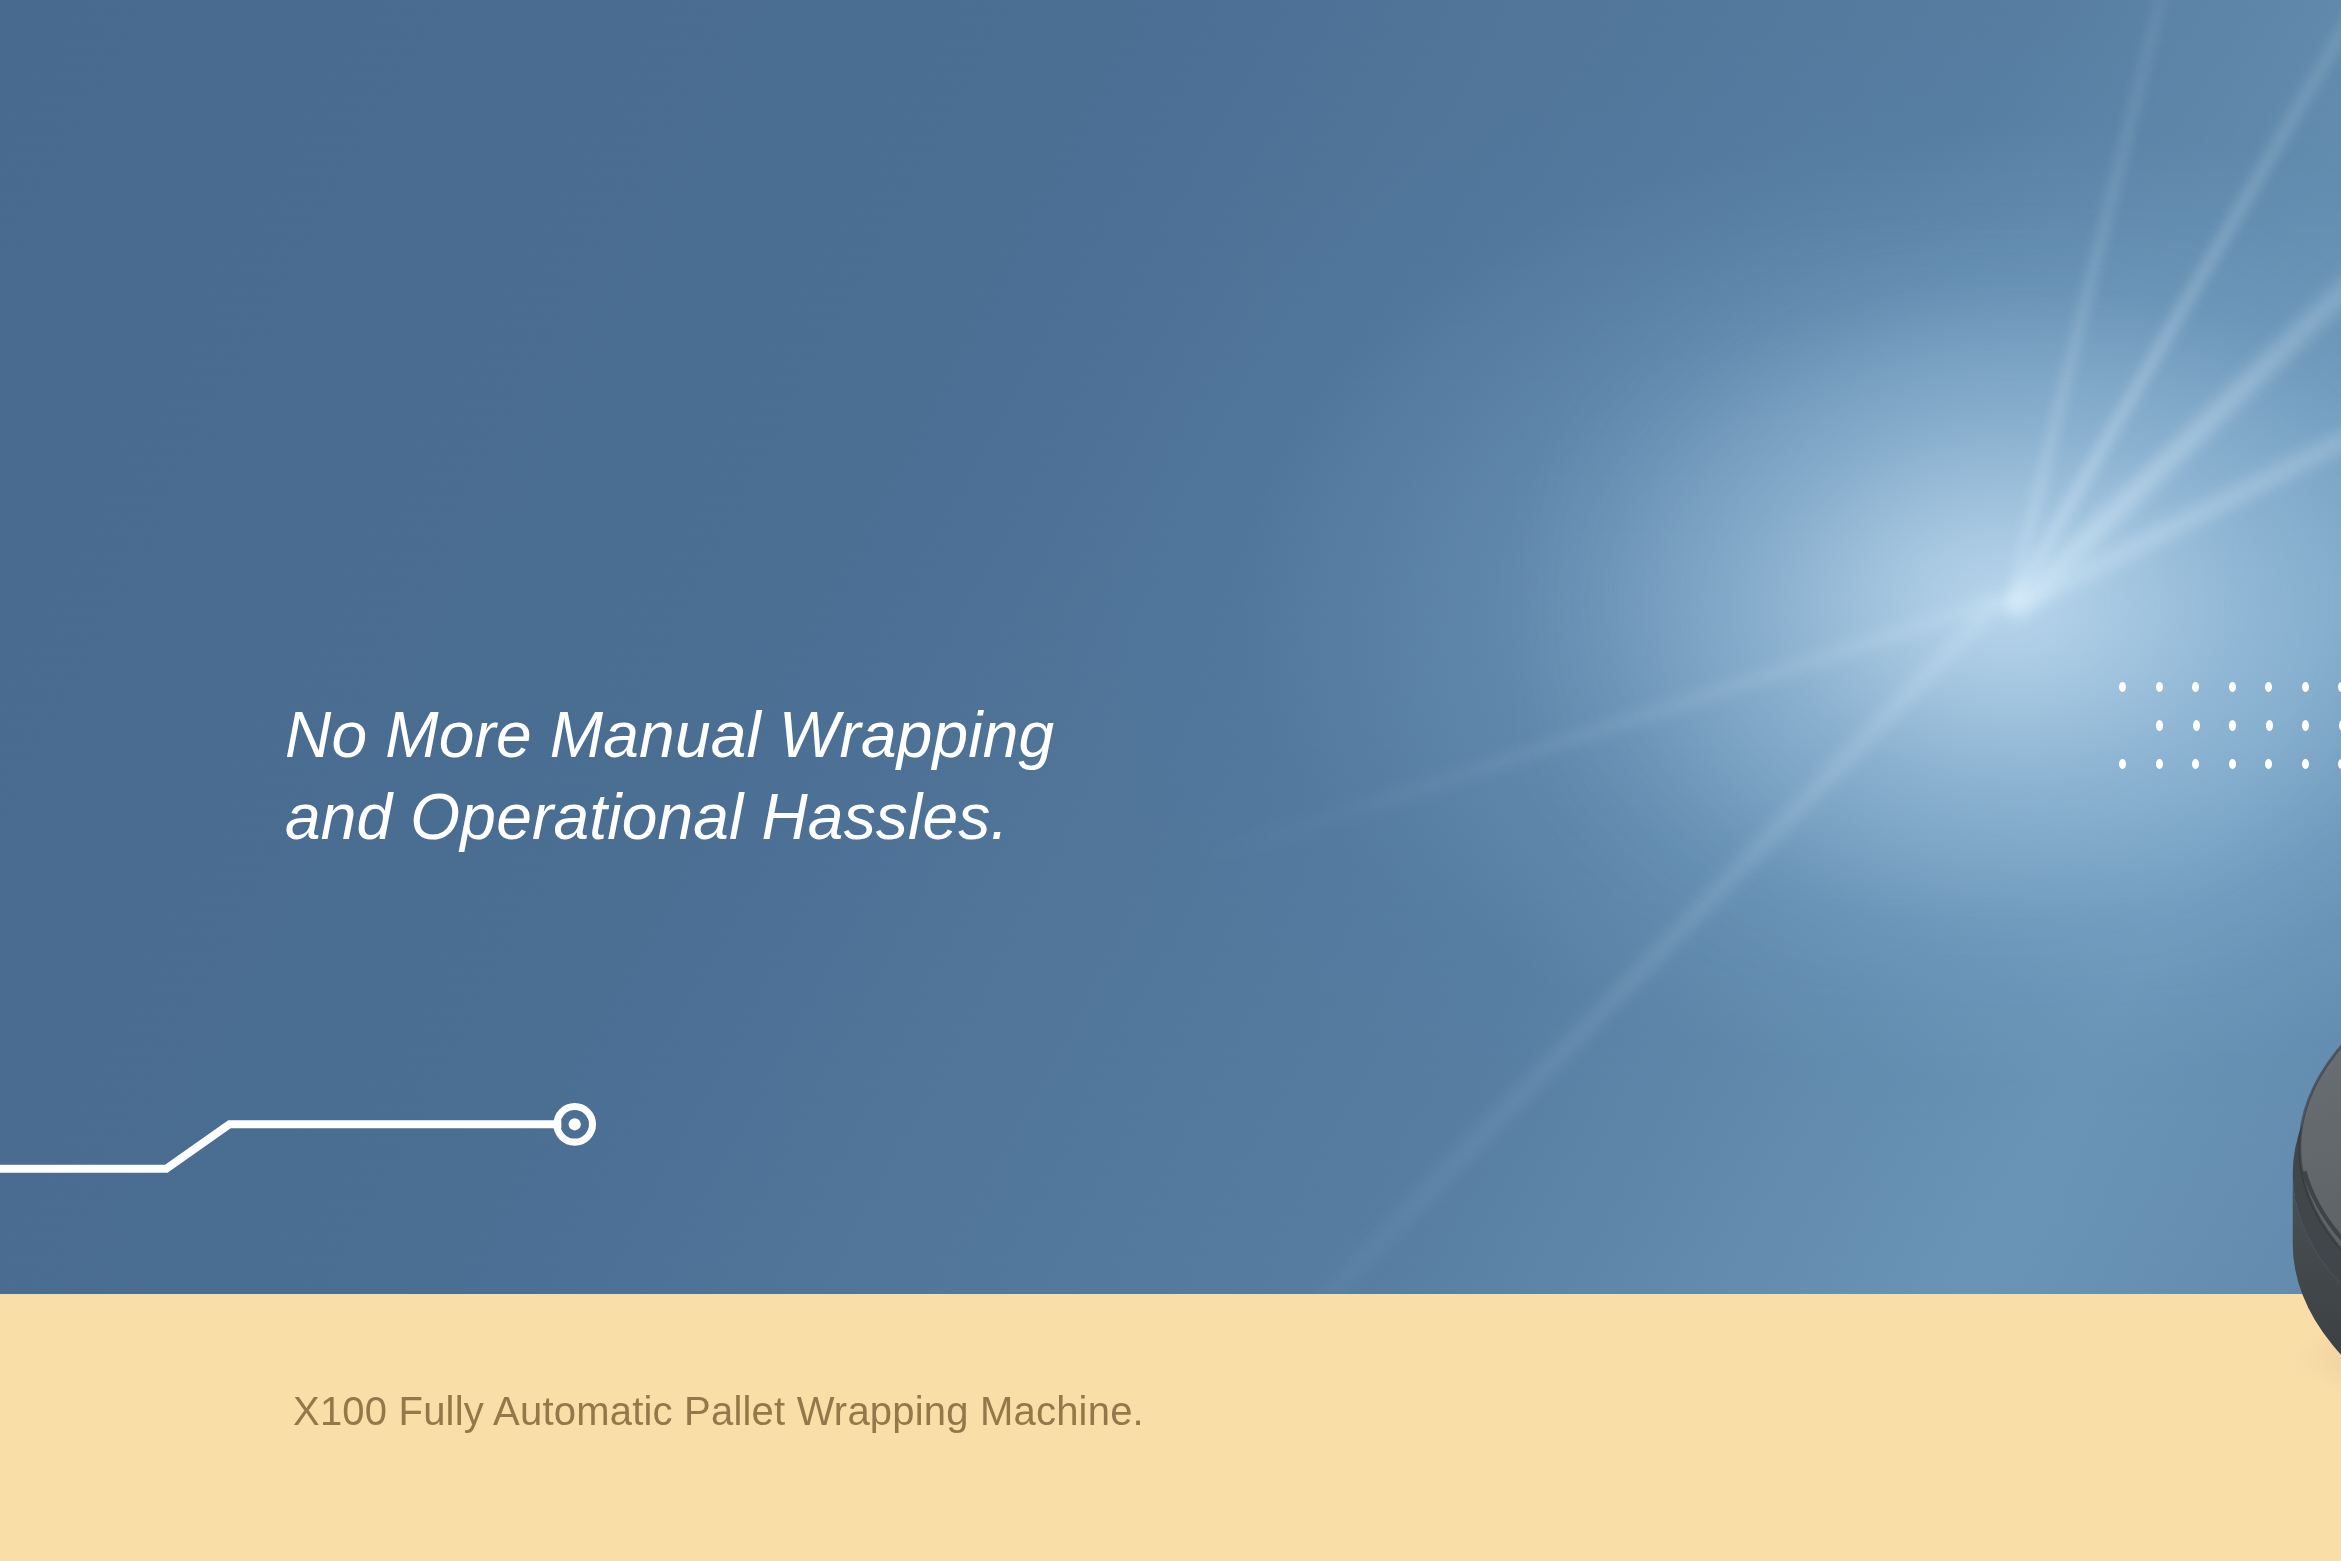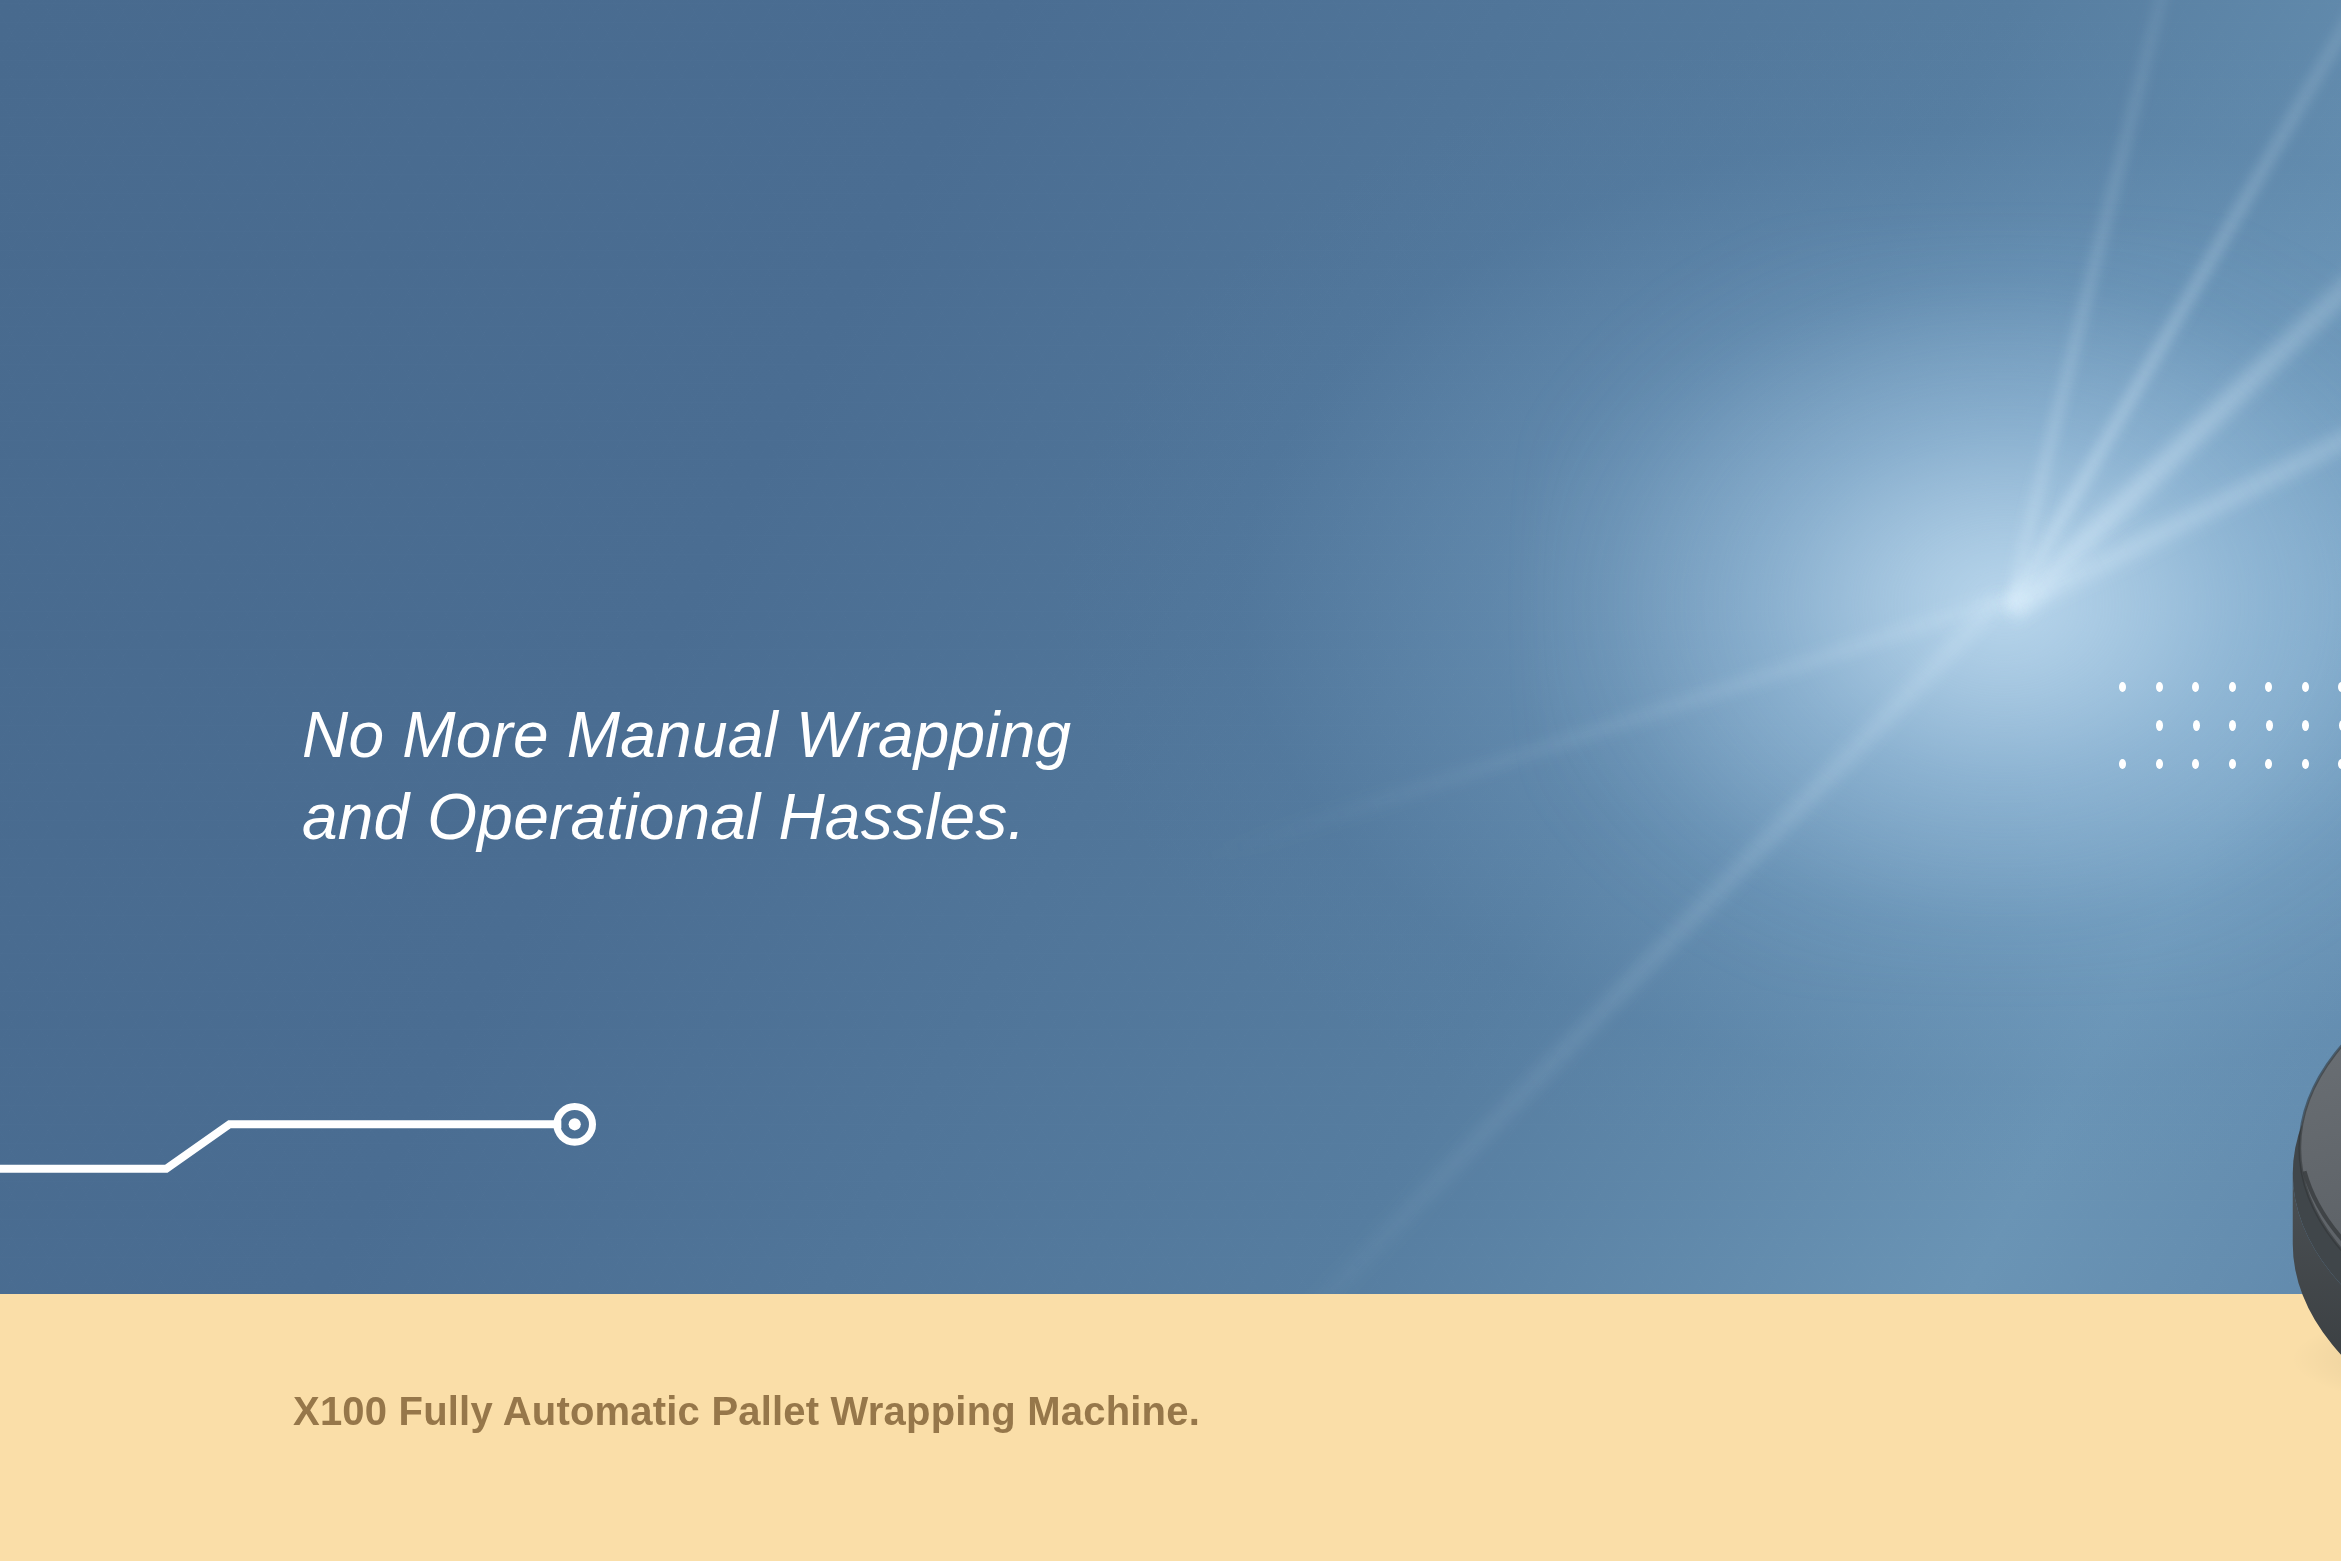--- a/index.html
+++ b/index.html
@@ -78,34 +78,34 @@
     position:absolute;left:281px;top:336px;
     color:#ffffff;
     font-weight:700;
     font-size:118px;
     line-height:1;
     letter-spacing:-0.5px;
     white-space:nowrap;
     font-family:"Liberation Sans", sans-serif;
   }
   .subline{
-    position:absolute;left:302px;top:631px;
+    position:absolute;left:285px;top:631px;
     color:#ffffff;
     font-style:italic;
     font-weight:400;
     font-size:64px;
     line-height:1.28;
     letter-spacing:0.2px;
     white-space:pre-line;
     font-family:"Liberation Sans", sans-serif;
   }
   .caption{
     position:absolute;left:293px;top:1389px;
     color:#96774a;
-    font-weight:700;
+    font-weight:400;
     font-size:40px;
     letter-spacing:0.2px;
     white-space:nowrap;
   }
 
   
   .dots{position:absolute;left:2119px;top:682px;}
   .dots .row{display:flex;}
   .dots .row+.row{margin-top:28px;}
   .dot{width:7px;height:10.3px;border-radius:50%;background:#ffffff;margin-right:29.5px;}

